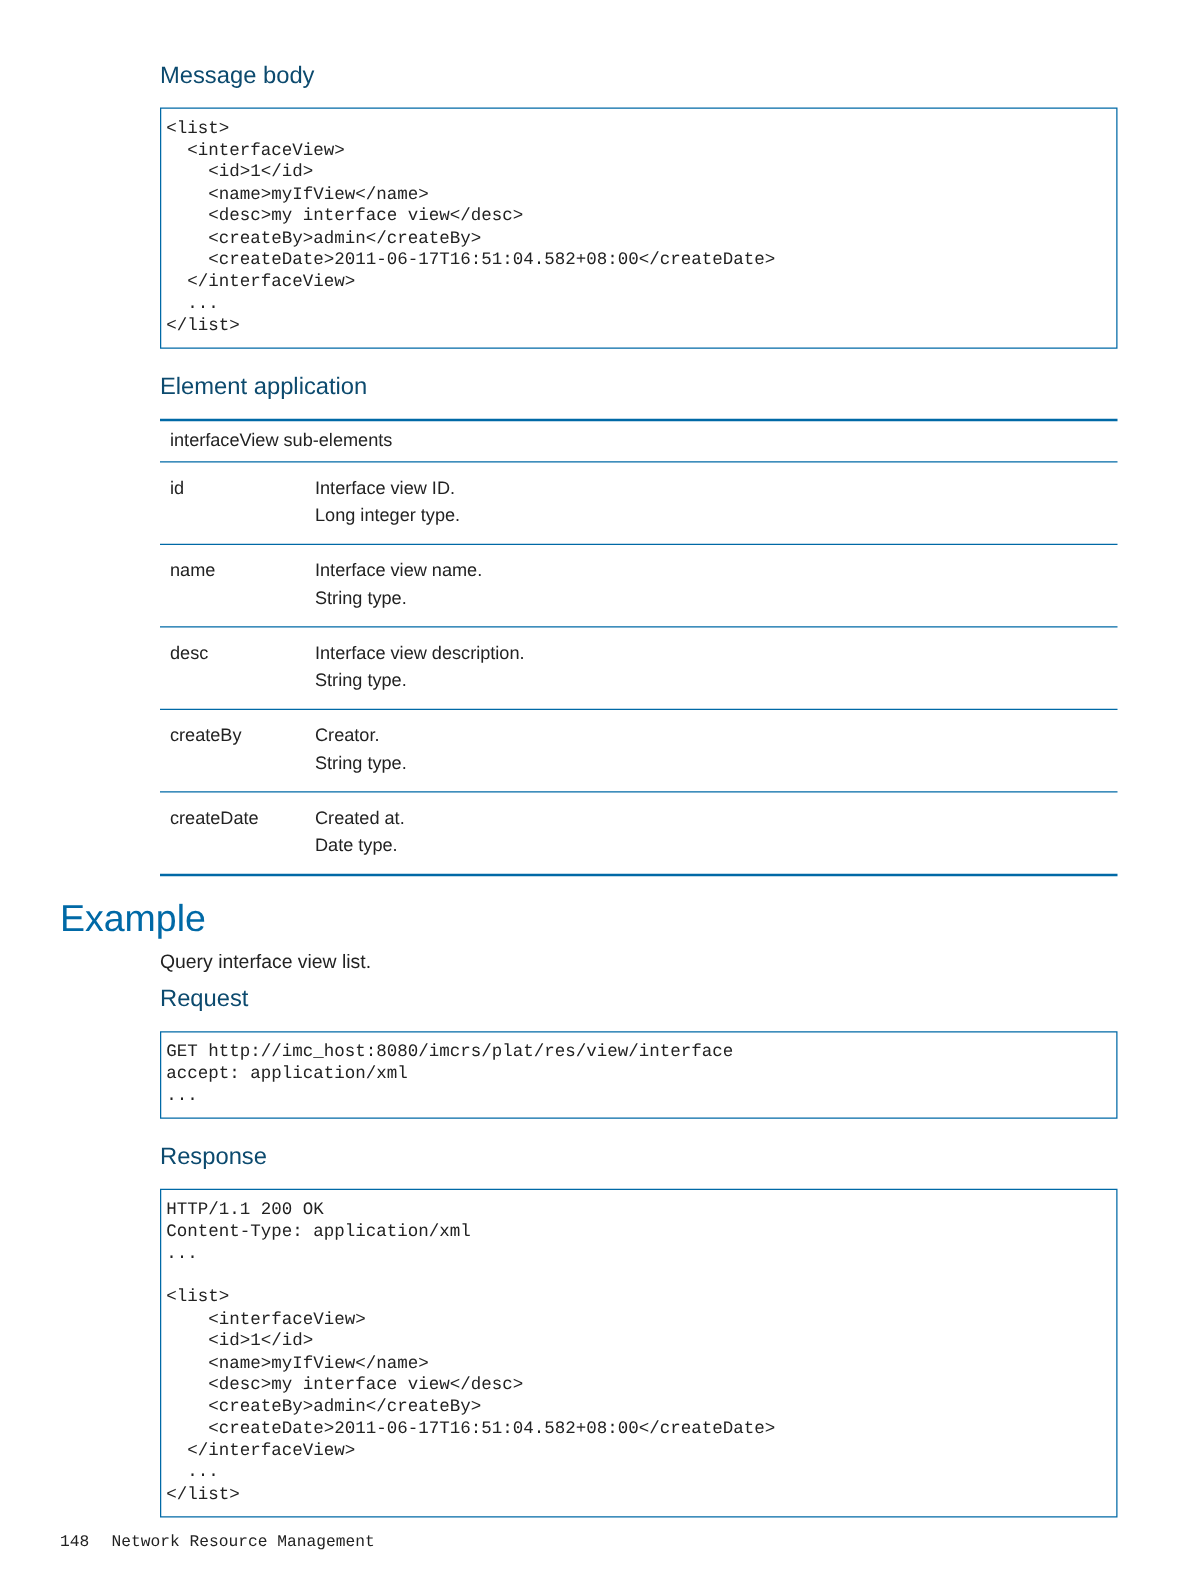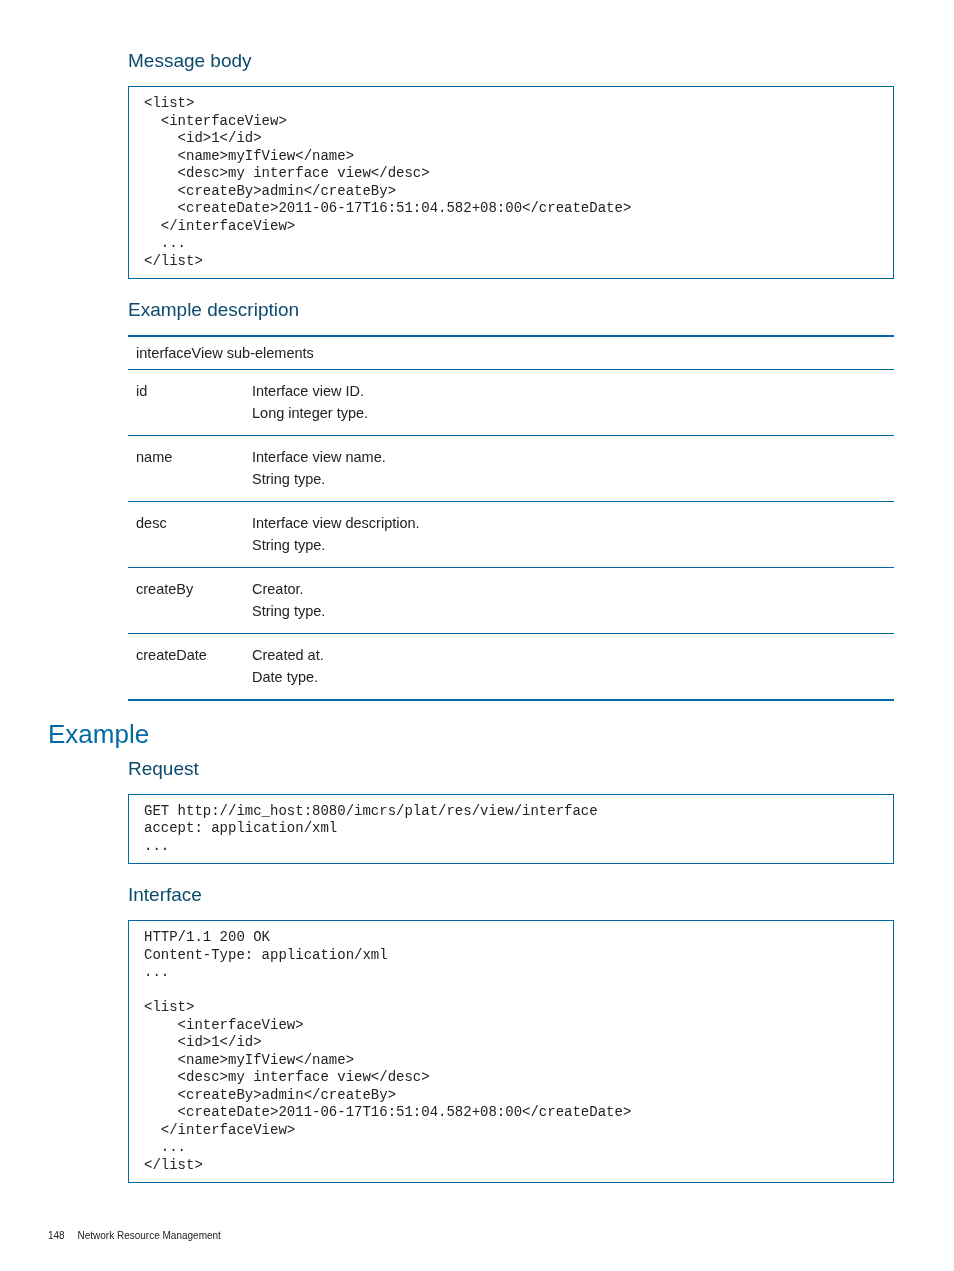--- a/index.html
+++ b/index.html
@@ -19,28 +19,28 @@
   }
   .h-blue-med {
     color: #0c4a6e;
     font-size: 19px;
     font-weight: normal;
     margin: 0 0 14px 0;
     font-family: Arial, Helvetica, sans-serif;
   }
   .h-blue-large {
     color: #0069a6;
-    font-size: 26px;
+    font-size: 30px;
     font-weight: normal;
     margin: 18px 0 8px 0;
     font-family: Arial, Helvetica, sans-serif;
   }
   .codebox {
     border: 1.5px solid #0069a6;
-    padding: 8px 15px;
+    padding: 8px 4px;
     font-family: "Courier New", monospace;
     font-size: 14px;
     white-space: pre;
     margin-bottom: 20px;
     line-height: 1.25;
   }
   table.elem {
     border-collapse: collapse;
     width: 100%;
     margin-bottom: 18px;
@@ -67,21 +67,22 @@
     width: 100px;
   }
   .plain {
     margin: 4px 0 10px 0;
     font-size: 15.5px;
   }
   .footer {
     position: absolute;
     bottom: 30px;
     left: 48px;
-    font-size: 10px;
+    font-size: 13px;
+    font-family: Liberation Mono, monospace;
   }
   .footer .pg {
     margin-right: 10px;
   }
 </style>
 </head>
 <body>
 
 <div class="indent">
   <div class="h-blue-med">Message body</div>
@@ -89,21 +90,21 @@
   &lt;interfaceView&gt;
     &lt;id&gt;1&lt;/id&gt;
     &lt;name&gt;myIfView&lt;/name&gt;
     &lt;desc&gt;my interface view&lt;/desc&gt;
     &lt;createBy&gt;admin&lt;/createBy&gt;
     &lt;createDate&gt;2011-06-17T16:51:04.582+08:00&lt;/createDate&gt;
   &lt;/interfaceView&gt;
   ...
 &lt;/list&gt;</div>
 
-  <div class="h-blue-med">Example description</div>
+  <div class="h-blue-med">Element application</div>
 
   <table class="elem">
     <thead>
       <tr>
           <th colspan="2">interfaceView sub-elements</th>
         </tr>
     </thead>
     <tbody id="elem-rows">
         <tr>
           <td class="k">id</td>
@@ -130,27 +131,28 @@
           <td style="white-space: pre-line;">Created at.
 Date type.</td>
         </tr>
       </tbody>
   </table>
 </div>
 
 <div class="h-blue-large">Example</div>
 
 <div class="indent">
+  <div class="plain">Query interface view list.</div>
 
   <div class="h-blue-med">Request</div>
   <div class="codebox">GET http://imc_host:8080/imcrs/plat/res/view/interface
 accept: application/xml
 ...</div>
 
-  <div class="h-blue-med">Interface</div>
+  <div class="h-blue-med">Response</div>
   <div class="codebox">HTTP/1.1 200 OK
 Content-Type: application/xml
 ...
 
 &lt;list&gt;
     &lt;interfaceView&gt;
     &lt;id&gt;1&lt;/id&gt;
     &lt;name&gt;myIfView&lt;/name&gt;
     &lt;desc&gt;my interface view&lt;/desc&gt;
     &lt;createBy&gt;admin&lt;/createBy&gt;

